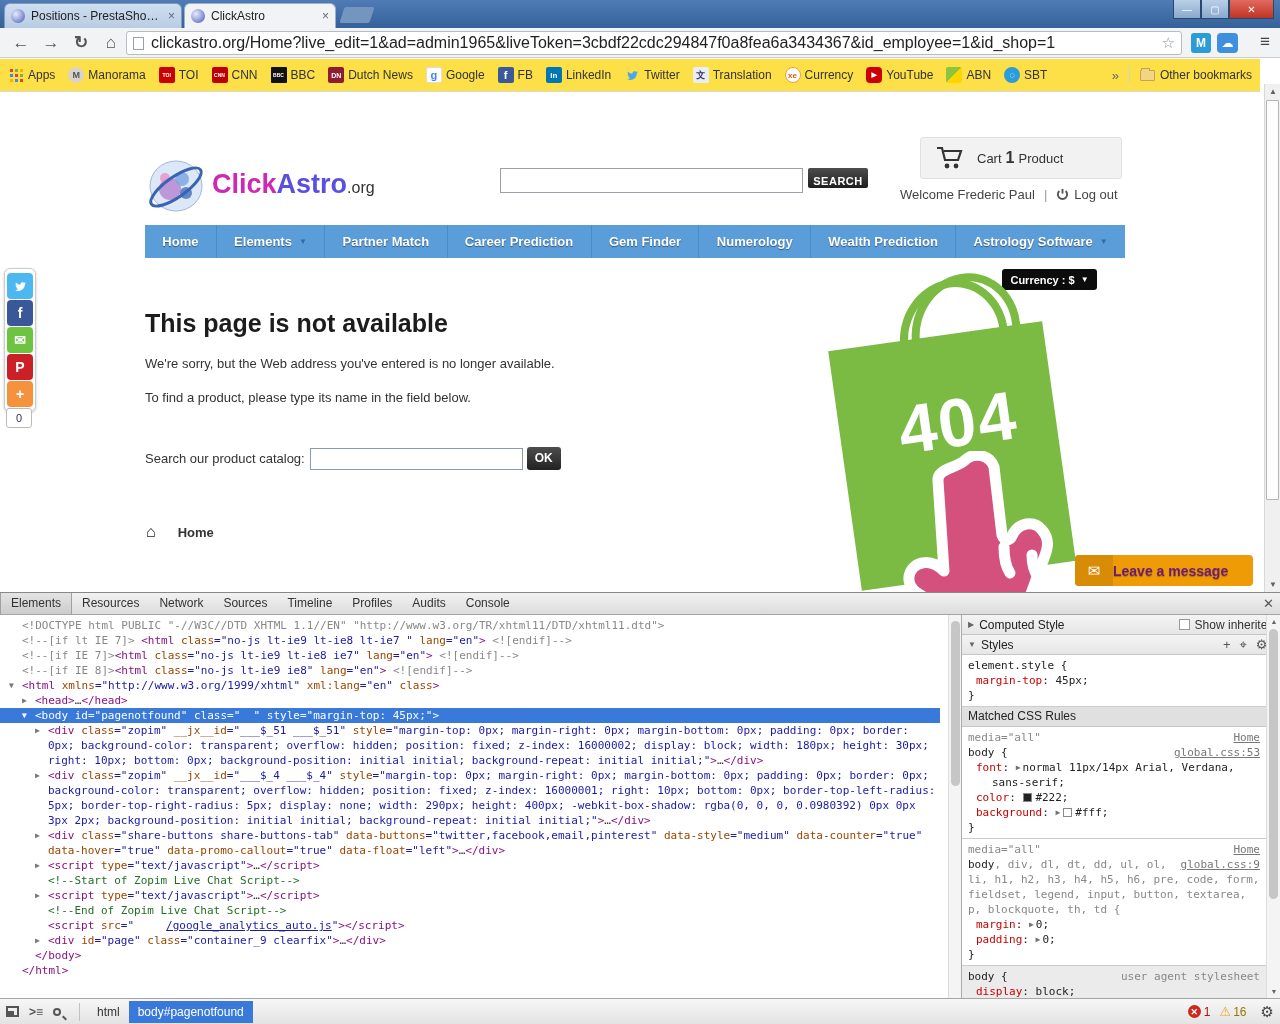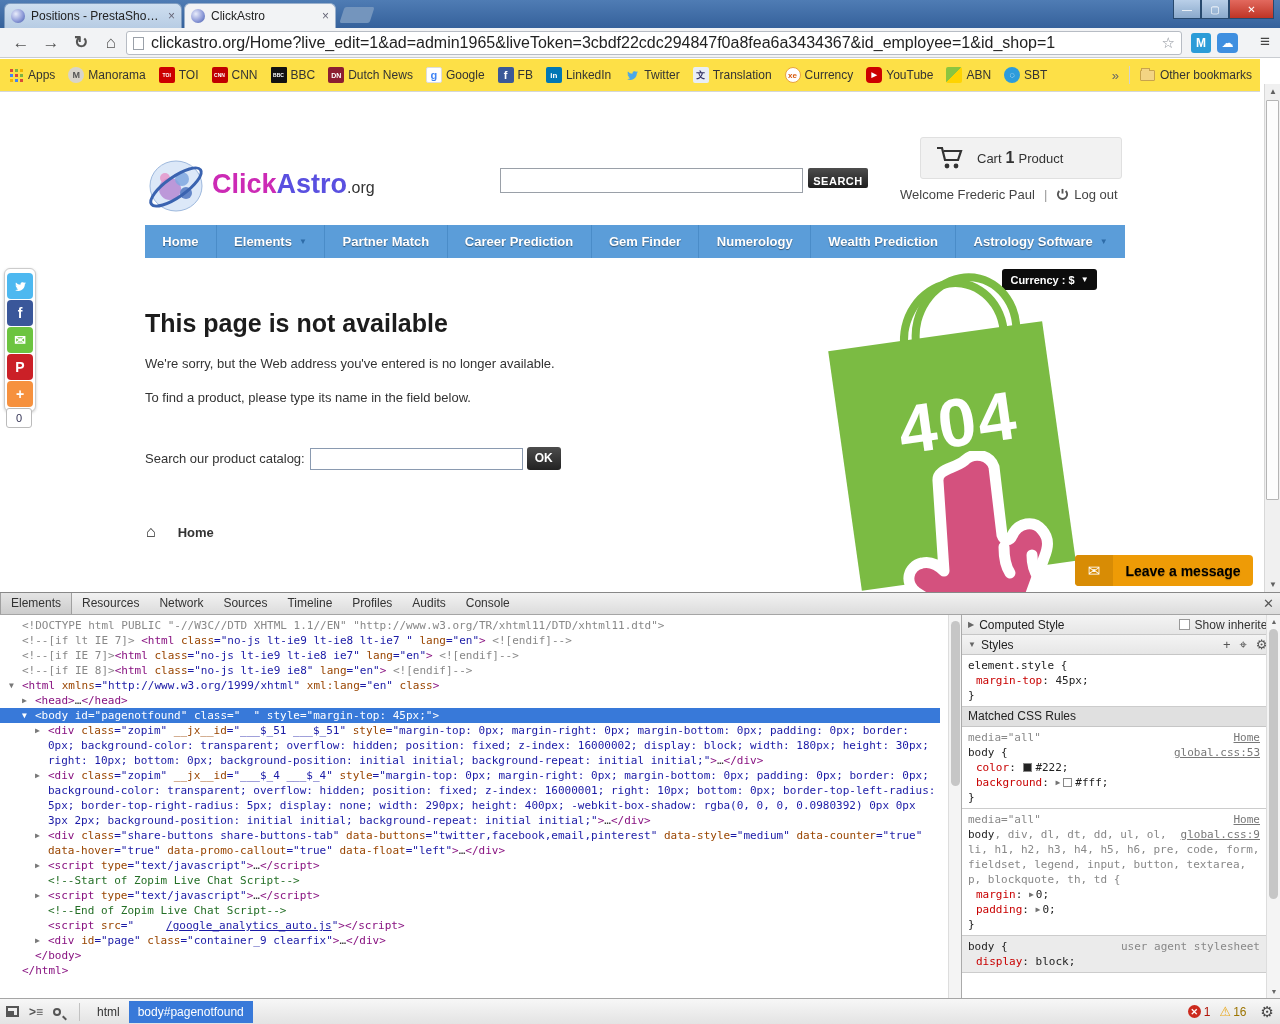--- a/index.html
+++ b/index.html
@@ -78,21 +78,21 @@
   .bag{position:absolute;left:828px;top:158px;width:258px;height:320px;}
   .handle{position:absolute;width:108px;height:120px;border:8px solid #7bbb43;border-radius:50%;}
   .h1d{left:72px;top:-4px;transform:rotate(8deg);}
   .h2d{left:84px;top:-10px;transform:rotate(14deg);}
   .bagbody{position:absolute;left:16px;top:52px;width:216px;height:242px;background:#7bbb43;transform:rotate(-8deg);}
   .bagnum{position:absolute;left:30px;top:100px;width:200px;text-align:center;transform:rotate(-8deg);font-size:68px;font-weight:bold;color:#fff;letter-spacing:2px;}
   .hand{position:absolute;left:58px;top:168px;}
   
   .leave{position:absolute;left:1075px;top:430px;width:178px;height:31px;background:#ee9b06;border-radius:4px;display:flex;align-items:center;overflow:hidden;}
   .leave .lic{width:38px;height:31px;background:#d88c05;color:#fff;display:flex;align-items:center;justify-content:center;font-size:15px;}
-  .leave .ltx{flex:1;text-align:center;color:#000000;font-weight:bold;font-size:14px;text-shadow:0 1px 1px rgba(0,0,0,.25);}
+  .leave .ltx{flex:1;color:#701a75;font-weight:bold;font-size:14px;text-shadow:0 1px 1px rgba(0,0,0,.25);}
   
   .pscroll{position:absolute;left:1264px;top:84px;width:16px;height:508px;background:#f0f0f0;border-left:1px solid #d8d8d8;}
   .pscroll .arr{position:absolute;left:0;width:16px;height:15px;color:#606060;font-size:8px;text-align:center;line-height:15px;}
   .pscroll .thumb{position:absolute;left:1px;top:16px;width:13px;height:400px;background:#fdfdfd;border:1px solid #b5b5b5;border-radius:1px;}
   
   .devtools{position:absolute;left:0;top:592px;width:1280px;height:432px;background:#fff;border-top:1px solid #888;font-family:"Liberation Sans",sans-serif;padding-left:48px;}
   .dt-tabs{position:absolute;left:0;top:0;width:1280px;height:22px;background:linear-gradient(#f2f2f2,#dcdcdc);border-bottom:1px solid #a5a5a5;display:flex;align-items:stretch;}
   .dt-tab{padding:3px 10px 0;font-size:12px;color:#333;}
   .dt-tab.on{background:linear-gradient(#e4e4e4,#cccccc);border-left:1px solid #a0a0a0;border-right:1px solid #a0a0a0;}
   .dt-x{position:absolute;right:6px;top:3px;font-size:13px;color:#555;}
@@ -437,20 +437,21 @@
         <div class="sp-rule" id="sp-elem">
             <div class="sp-line"><span class="c-dark">element.style {</span></div>
             <div class="sp-line ind"><span class="c-prop">margin-top</span><span class="c-plain">: </span><span class="c-plain">45px;</span></div>
             <div class="sp-line"><span class="c-dark">}</span></div>
           </div>
         <div class="sp-subheader">Matched CSS Rules</div>
         <div id="sp-rules">
             <div class="sp-rule">
               <div class="sp-line"><span class="sp-right c-link">Home</span><span class="c-gray">media="all"</span></div>
               <div class="sp-line"><span class="sp-right c-link">global.css:53</span><span class="c-dark">body {</span></div>
+              <div class="sp-line ind"><span class="c-prop">font</span><span class="c-plain">: </span><span class="c-arrow">▶</span><span class="c-plain">normal 11px/14px Arial, Verdana, sans-serif;</span></div>
               <div class="sp-line ind"><span class="c-prop">color</span><span class="c-plain">: </span><span class="c-swatch" style="background: rgb(34, 34, 34);"></span><span class="c-plain">#222;</span></div>
               <div class="sp-line ind"><span class="c-prop">background</span><span class="c-plain">: </span><span class="c-arrow">▶</span><span class="c-swatch" style="background: rgb(255, 255, 255);"></span><span class="c-plain">#fff;</span></div>
               <div class="sp-line"><span class="c-dark">}</span></div>
             </div>
             <div class="sp-rule">
               <div class="sp-line"><span class="sp-right c-link">Home</span><span class="c-gray">media="all"</span></div>
               <div class="sp-line"><span class="sp-right c-link">global.css:9</span><span class="c-dark">body</span><span class="c-gray">, div, dl, dt, dd, ul, ol,</span></div>
               <div class="sp-line"><span class="c-gray">li, h1, h2, h3, h4, h5, h6, pre, code, form, fieldset, legend, input, button, textarea, p, blockquote, th, td {</span></div>
               <div class="sp-line ind"><span class="c-prop">margin</span><span class="c-plain">: </span><span class="c-arrow">▶</span><span class="c-plain">0;</span></div>
               <div class="sp-line ind"><span class="c-prop">padding</span><span class="c-plain">: </span><span class="c-arrow">▶</span><span class="c-plain">0;</span></div>

